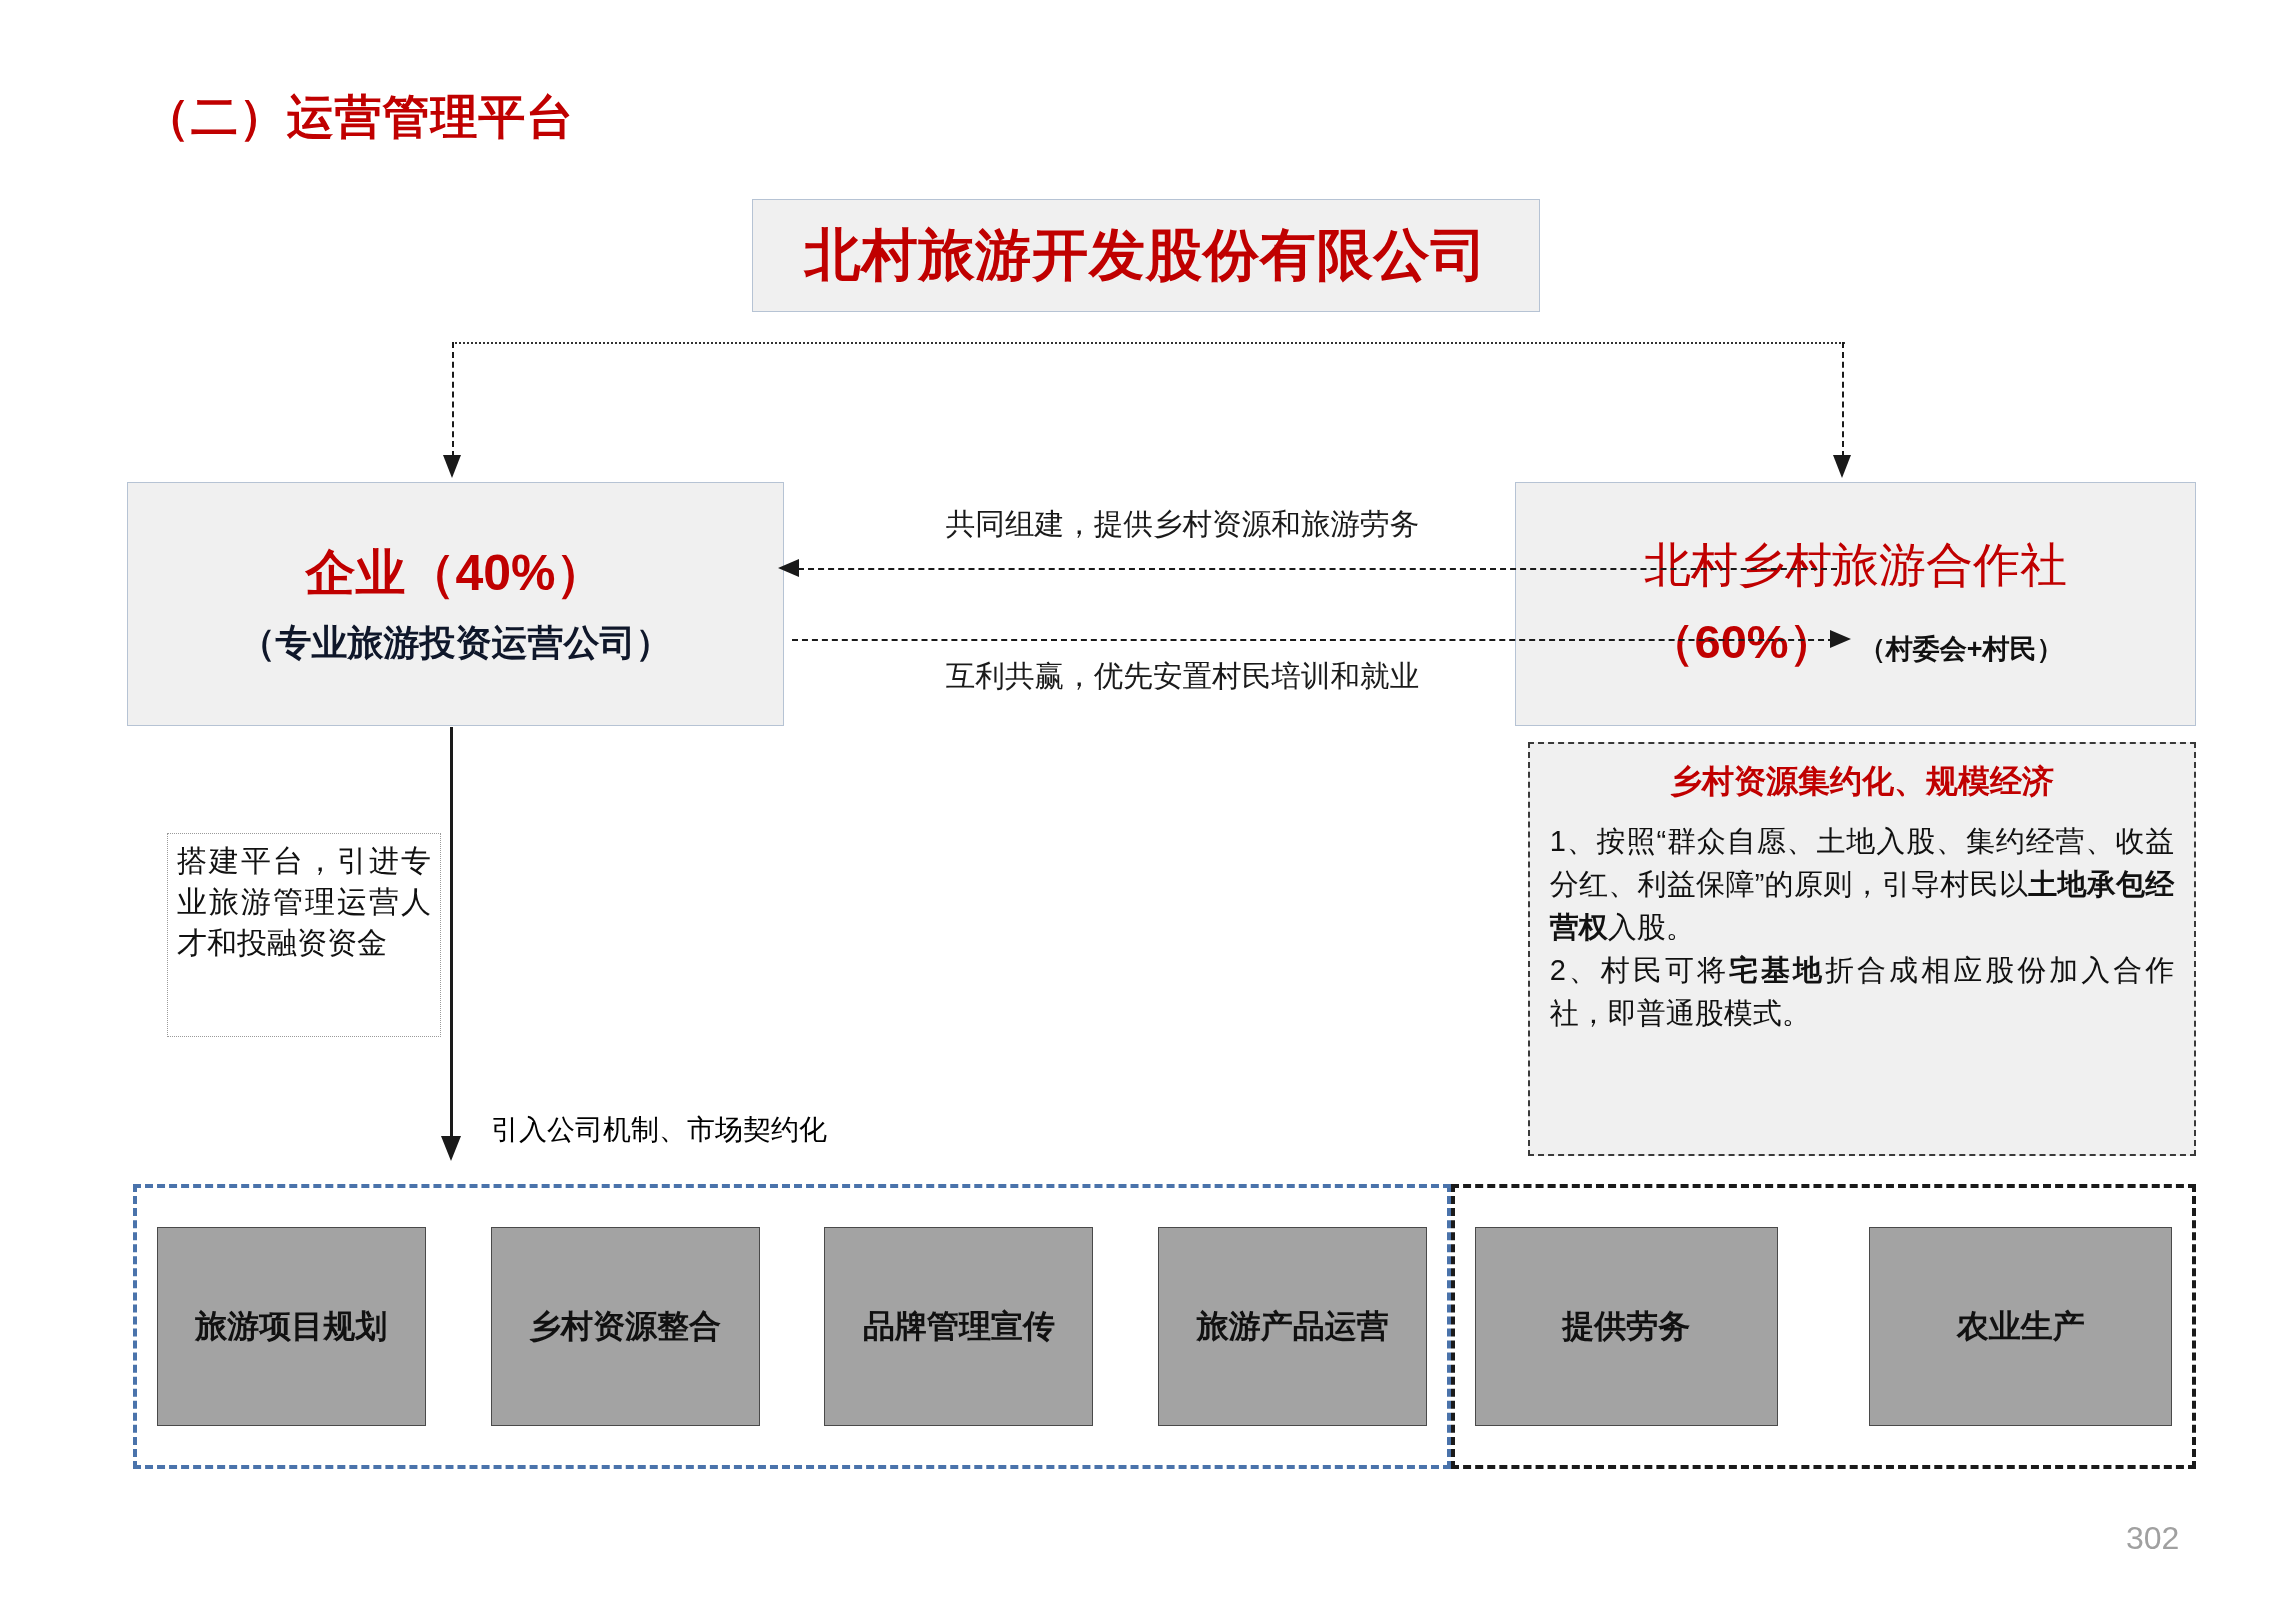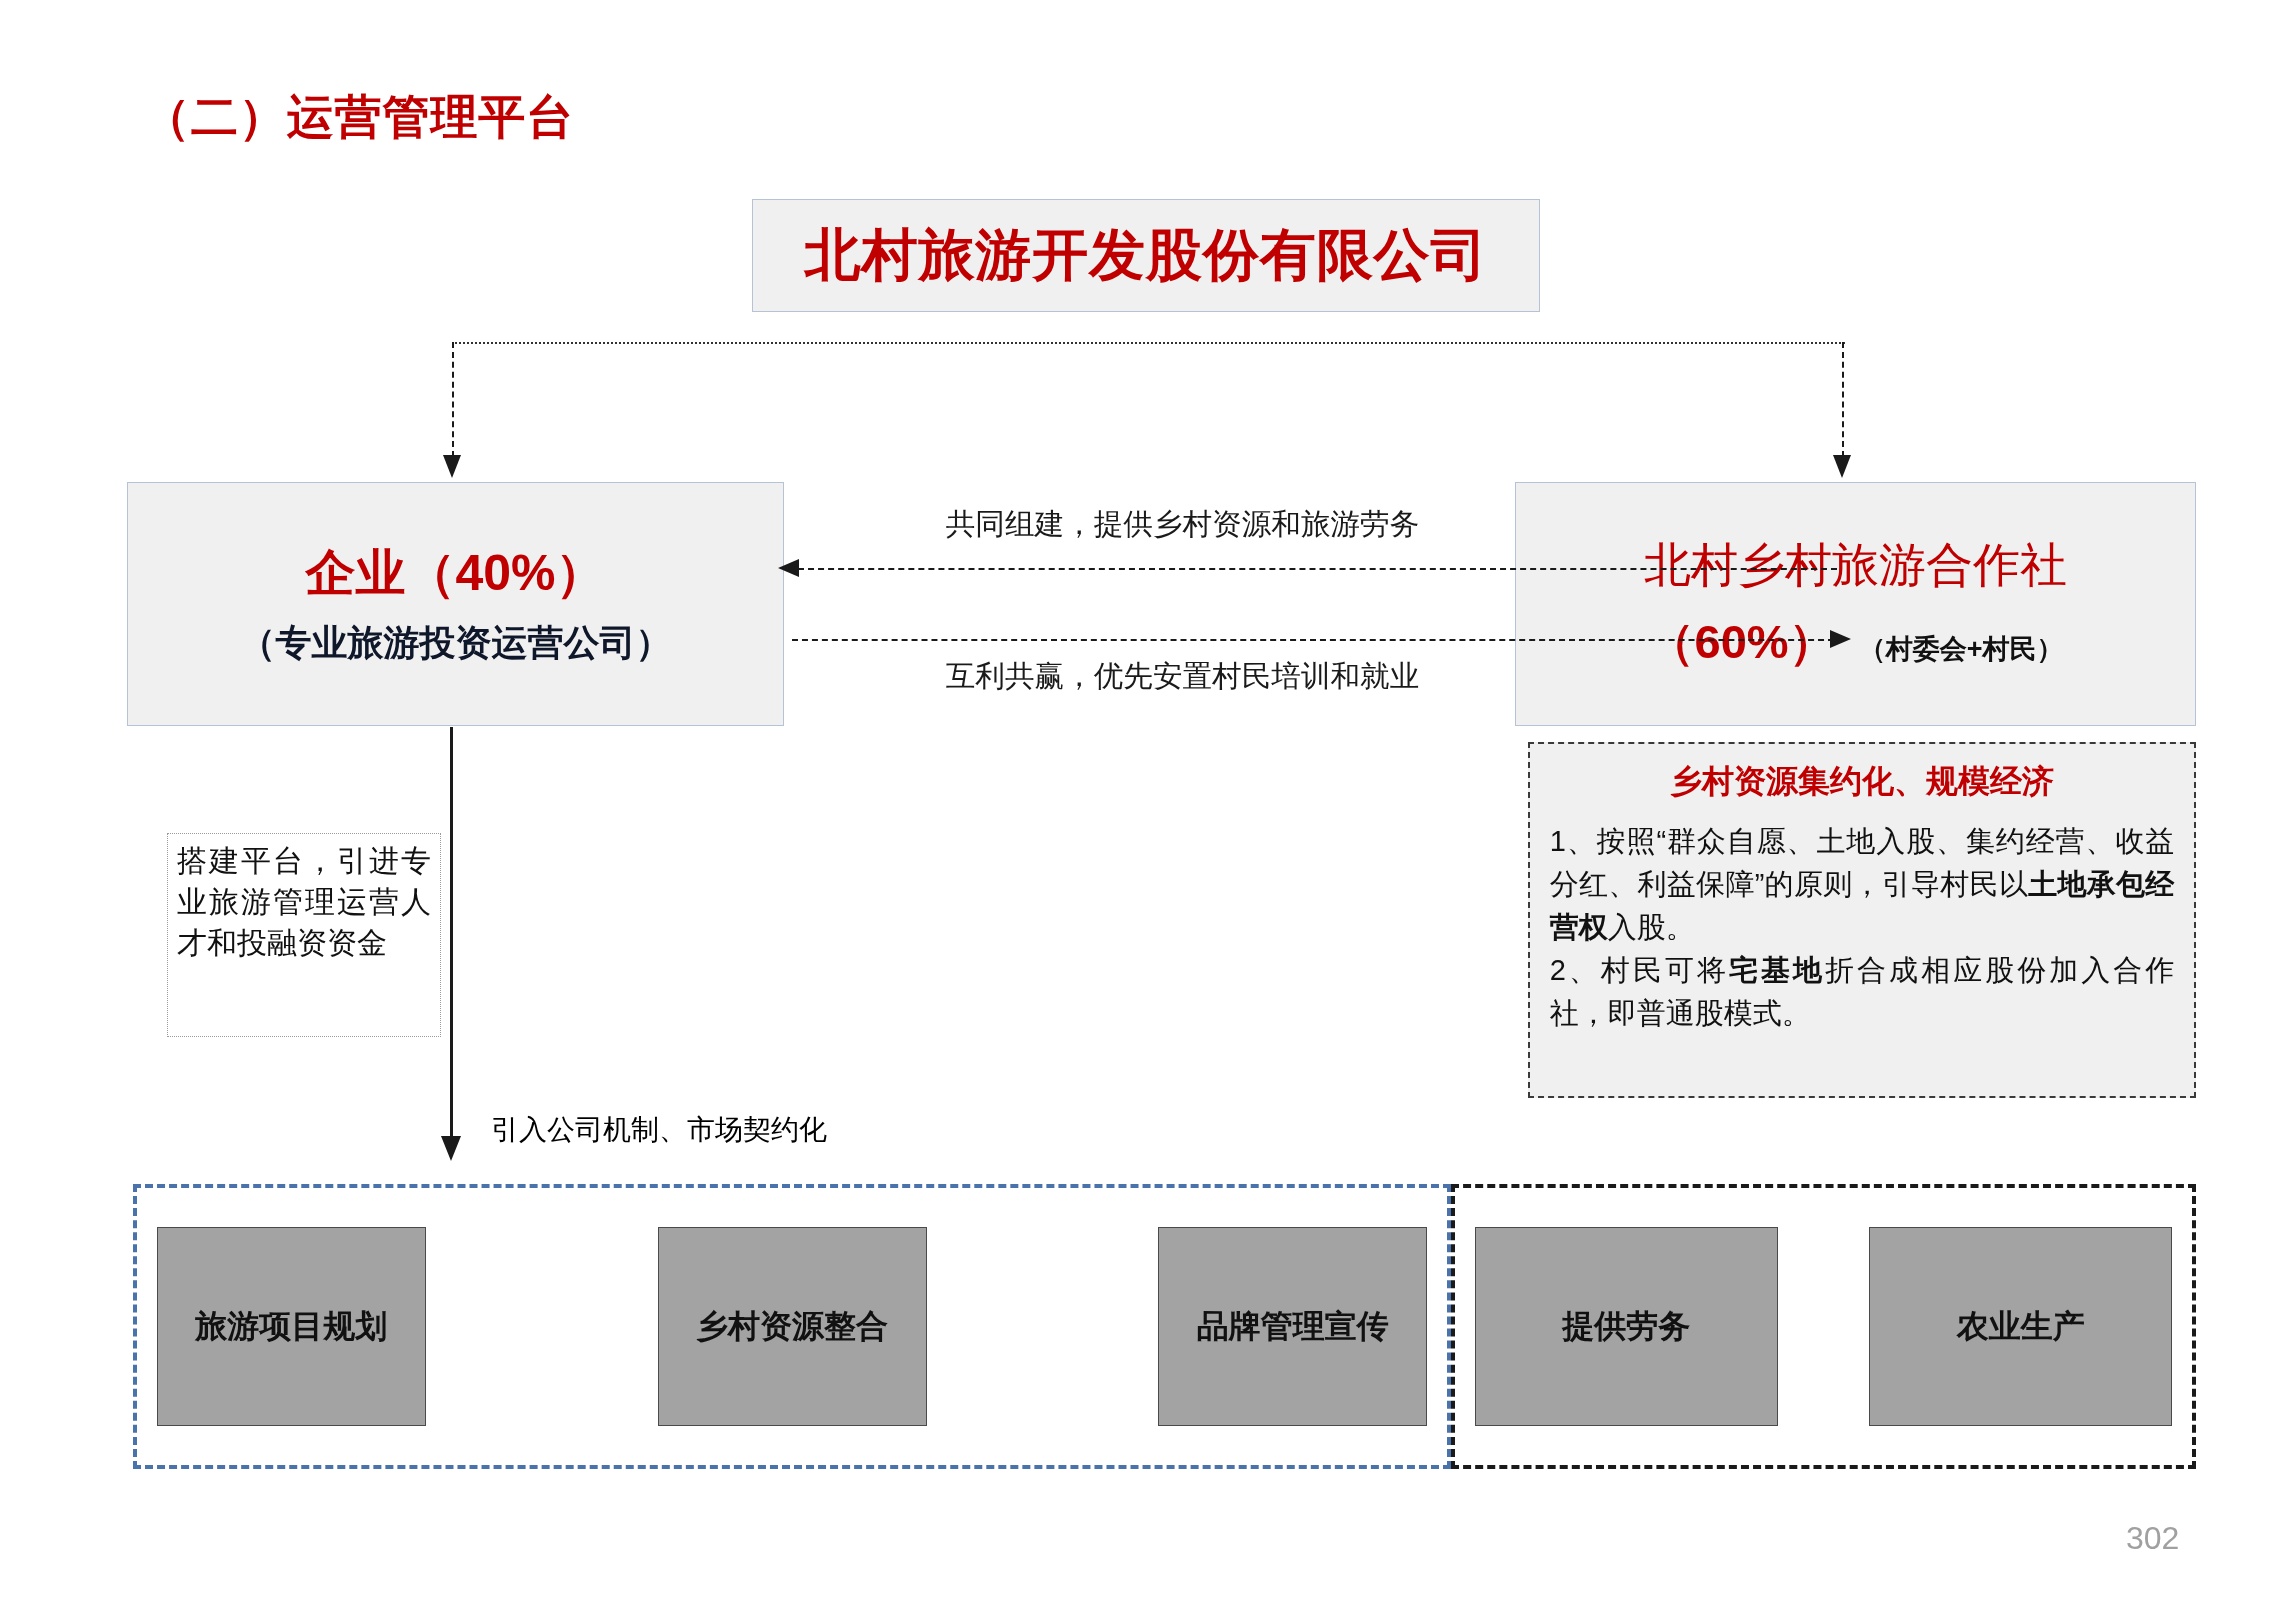--- a/index.html
+++ b/index.html
@@ -215,21 +215,21 @@
     text-align-last: left;
     background: transparent;
   }
 
   
   #coop-note {
     position: absolute;
     left: 1528px;
     top: 742px;
     width: 668px;
-    height: 356px;
+    height: 414px;
     border: 2.7px dashed #3a3a3a;
     box-sizing: border-box;
     background: #f0f0f0;
     padding: 16px 19.7px 10.7px 19.7px;
   }
   #coop-note-title {
     font-size: 32px;
     font-weight: bold;
     color: #c00000;
     text-align: center;
@@ -356,20 +356,21 @@
   <div class="coop-note-item"><span>2、村民可将</span><b>宅基地</b><span>折合成相应股份加入合作社，即普通股模式。</span></div>
 </div>
 
 <div id="left-group-heading">引入公司机制、市场契约化</div>
 
 <div class="group-frame" id="left-group">
   <div class="group-inner">
     <div class="task-box">旅游项目规划</div>
     <div class="task-box">乡村资源整合</div>
     <div class="task-box">品牌管理宣传</div>
+    <div class="task-box">旅游产品运营</div>
   </div>
 </div>
 
 <div class="group-frame" id="right-group">
   <div class="group-inner">
     <div class="task-box">提供劳务</div>
     <div class="task-box">农业生产</div>
   </div>
 </div>
 

